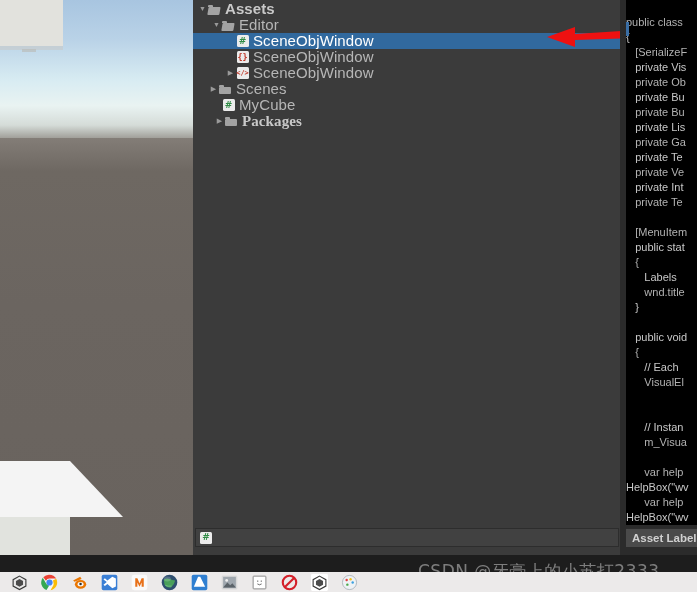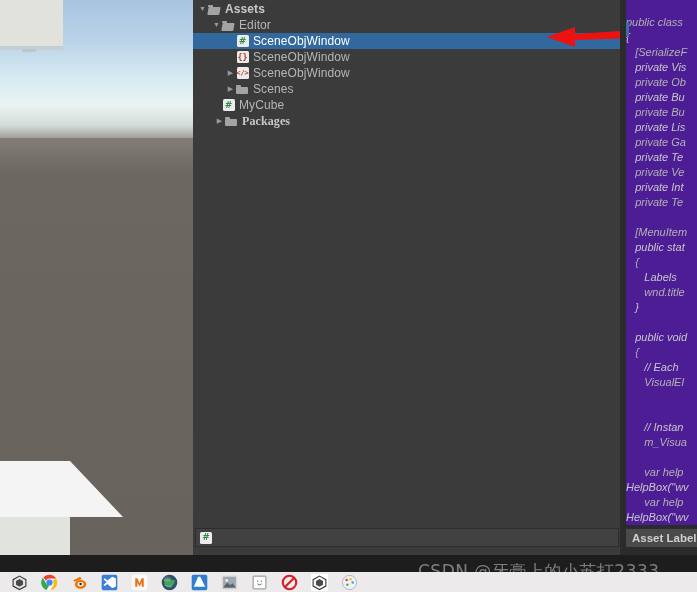--- a/index.html
+++ b/index.html
@@ -63,21 +63,21 @@
   .row .twisty{
     width:11px;flex:0 0 11px;text-align:center;
     font-size:7px;color:#9a9a9a;line-height:16px;
   }
   .row.selected .twisty{color:#dcdcdc;}
   .ico{
     flex:0 0 13px;width:13px;height:13px;margin-right:4px;
     display:inline-flex;align-items:center;justify-content:center;
     position:relative;
   }
-  .lbl{font-size:12px;letter-spacing:.1px;text-align:right;}
+  .lbl{font-size:15px;letter-spacing:.1px;text-align:right;}
   .bold .lbl{font-weight:bold;color:#c9c9c9;}
   .row.selected .lbl{color:#fff;}
 
   
   .ic-folder{display:block;width:13px;height:10px;position:relative;}
   .ic-folder:before{
     content:"";position:absolute;left:0;top:1px;width:5px;height:2px;
     background:#a3a3a3;border-radius:1px 1px 0 0;
   }
   .ic-folder:after{
@@ -122,21 +122,21 @@
     background:#414141;border:1px solid #2d2d2d;
     display:flex;align-items:center;padding-left:4px;
     box-sizing:border-box;
   }
   #path-bar .ic-cs{margin-right:5px;}
   #path-text{font-size:11.5px;color:#b9b9b9;}
 
   
   #code-panel{
     position:absolute;left:626px;top:0;width:71px;height:525px;
-    background:#4c1d95;overflow:hidden;font-style:italic;
+    background:#000000;overflow:hidden;
   }
   #code-divider{
     position:absolute;left:620px;top:0;width:6px;height:555px;
     background:#2b2b2b;
   }
   #code-accent{
     position:absolute;left:626px;top:22px;width:3px;height:14px;
     background:#3a6ea5;
   }
   #code-lines{
@@ -225,21 +225,21 @@
           </span>
           <span class="lbl">SceneObjWindow</span>
         </div>
         <div class="row" style="padding-left: 32px;">
           <span class="twisty">▶</span>
           <span class="ico">
             <span class="ic-xml">&lt;/&gt;</span>
           </span>
           <span class="lbl">SceneObjWindow</span>
         </div>
-        <div class="row" style="padding-left: 32px;">
+        <div class="row" style="padding-left: 15px;">
           <span class="twisty">▶</span>
           <span class="ico">
             <span class="ic-folder"></span>
           </span>
           <span class="lbl">Scenes</span>
         </div>
         <div class="row" style="padding-left: 18px;">
           <span class="twisty"></span>
           <span class="ico">
             <span class="ic-cs">#</span>

